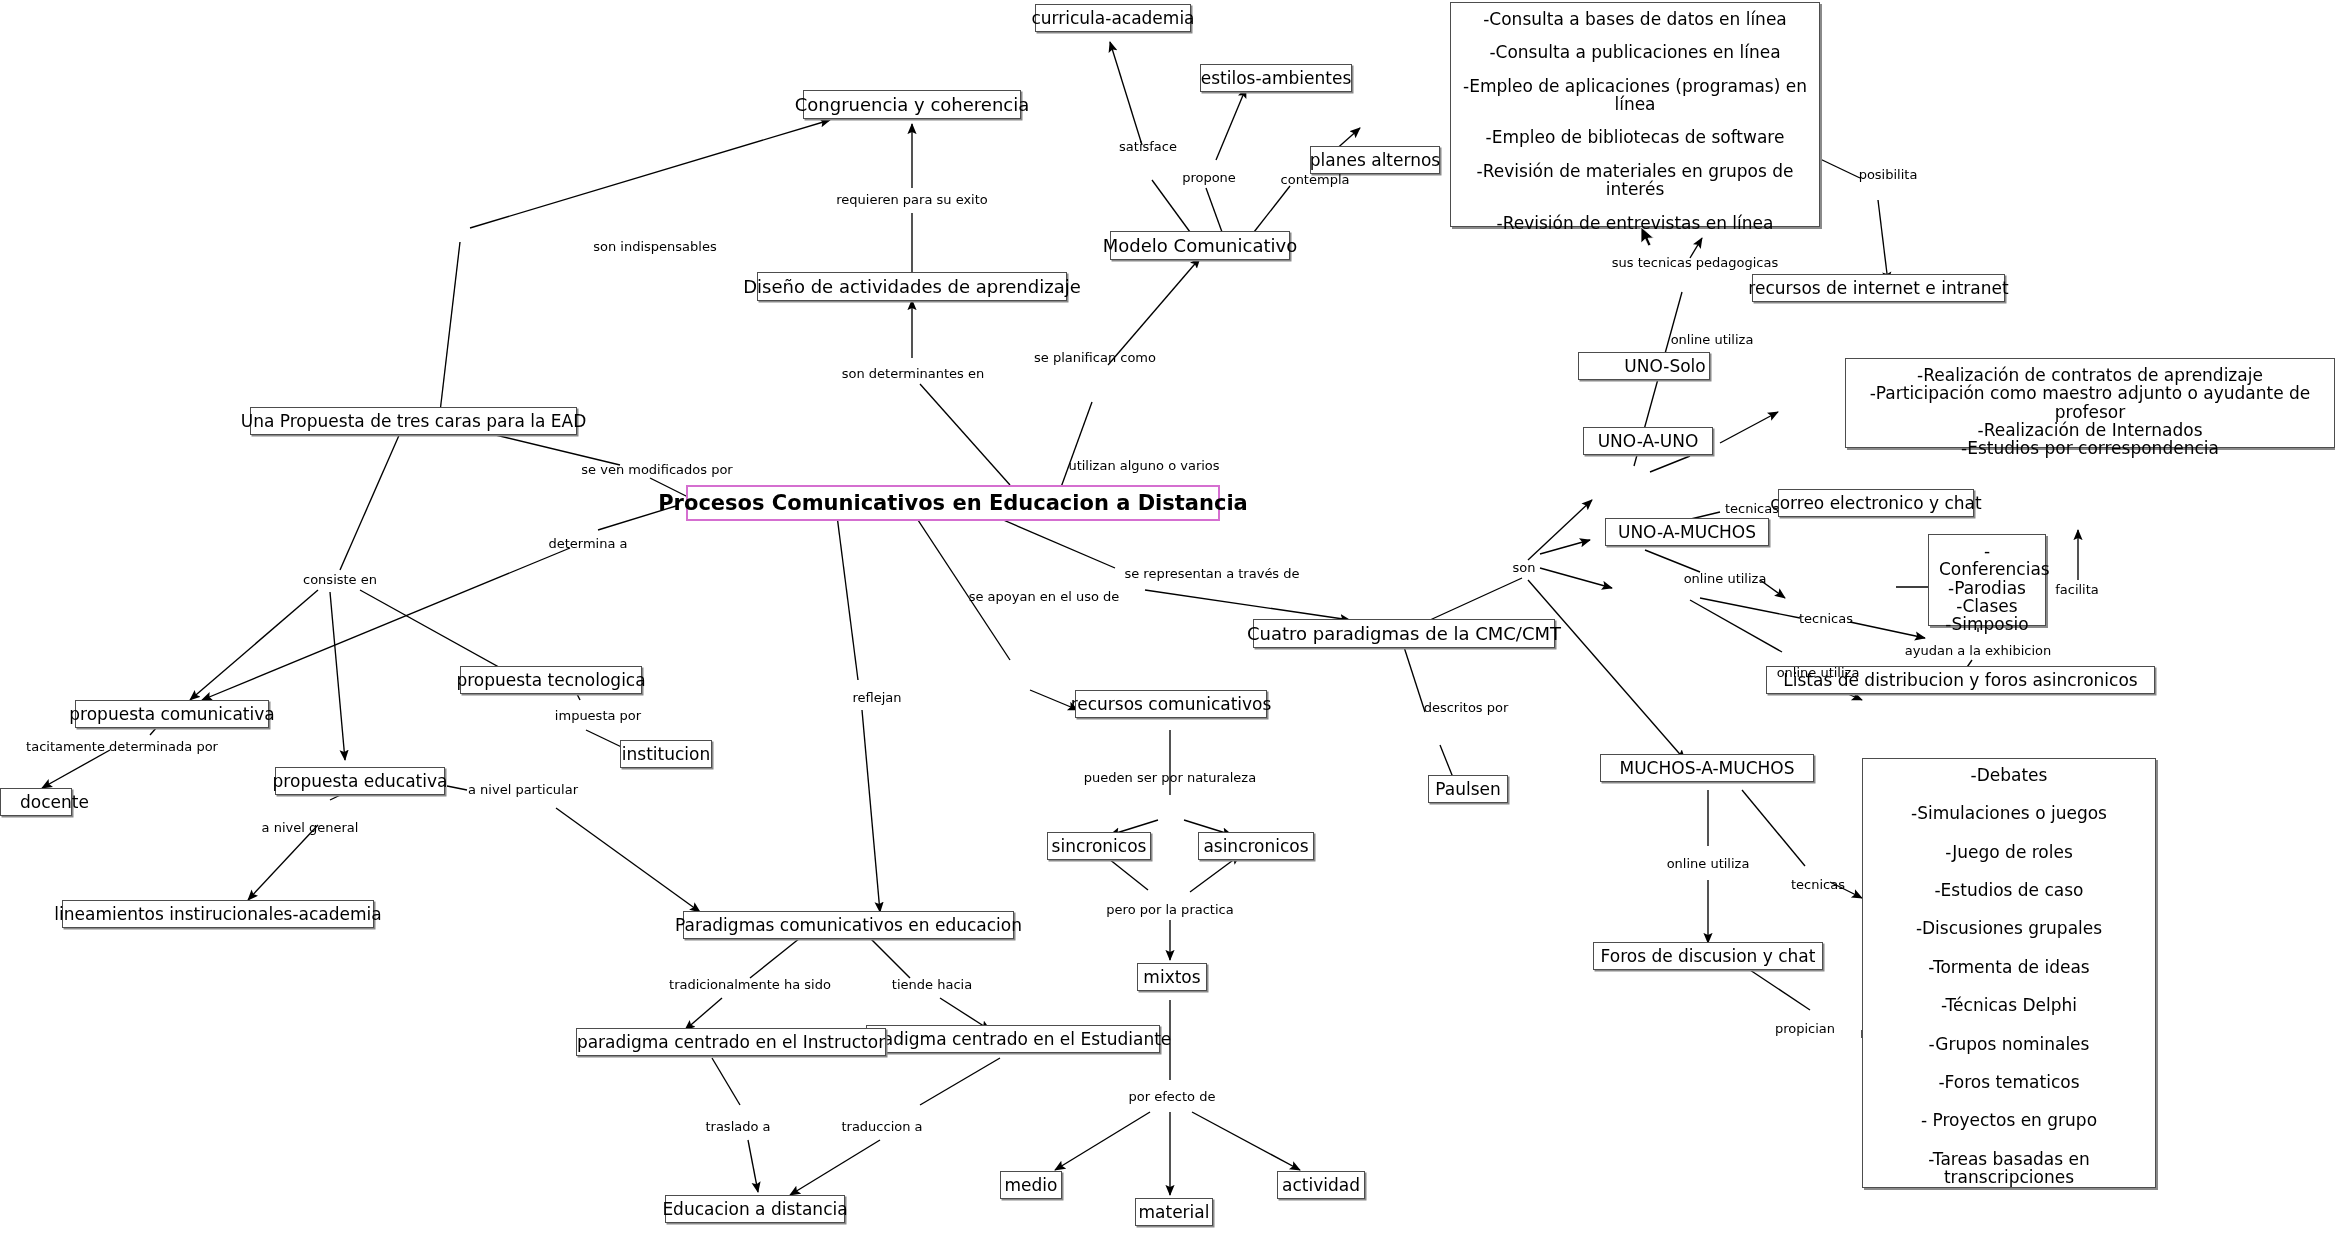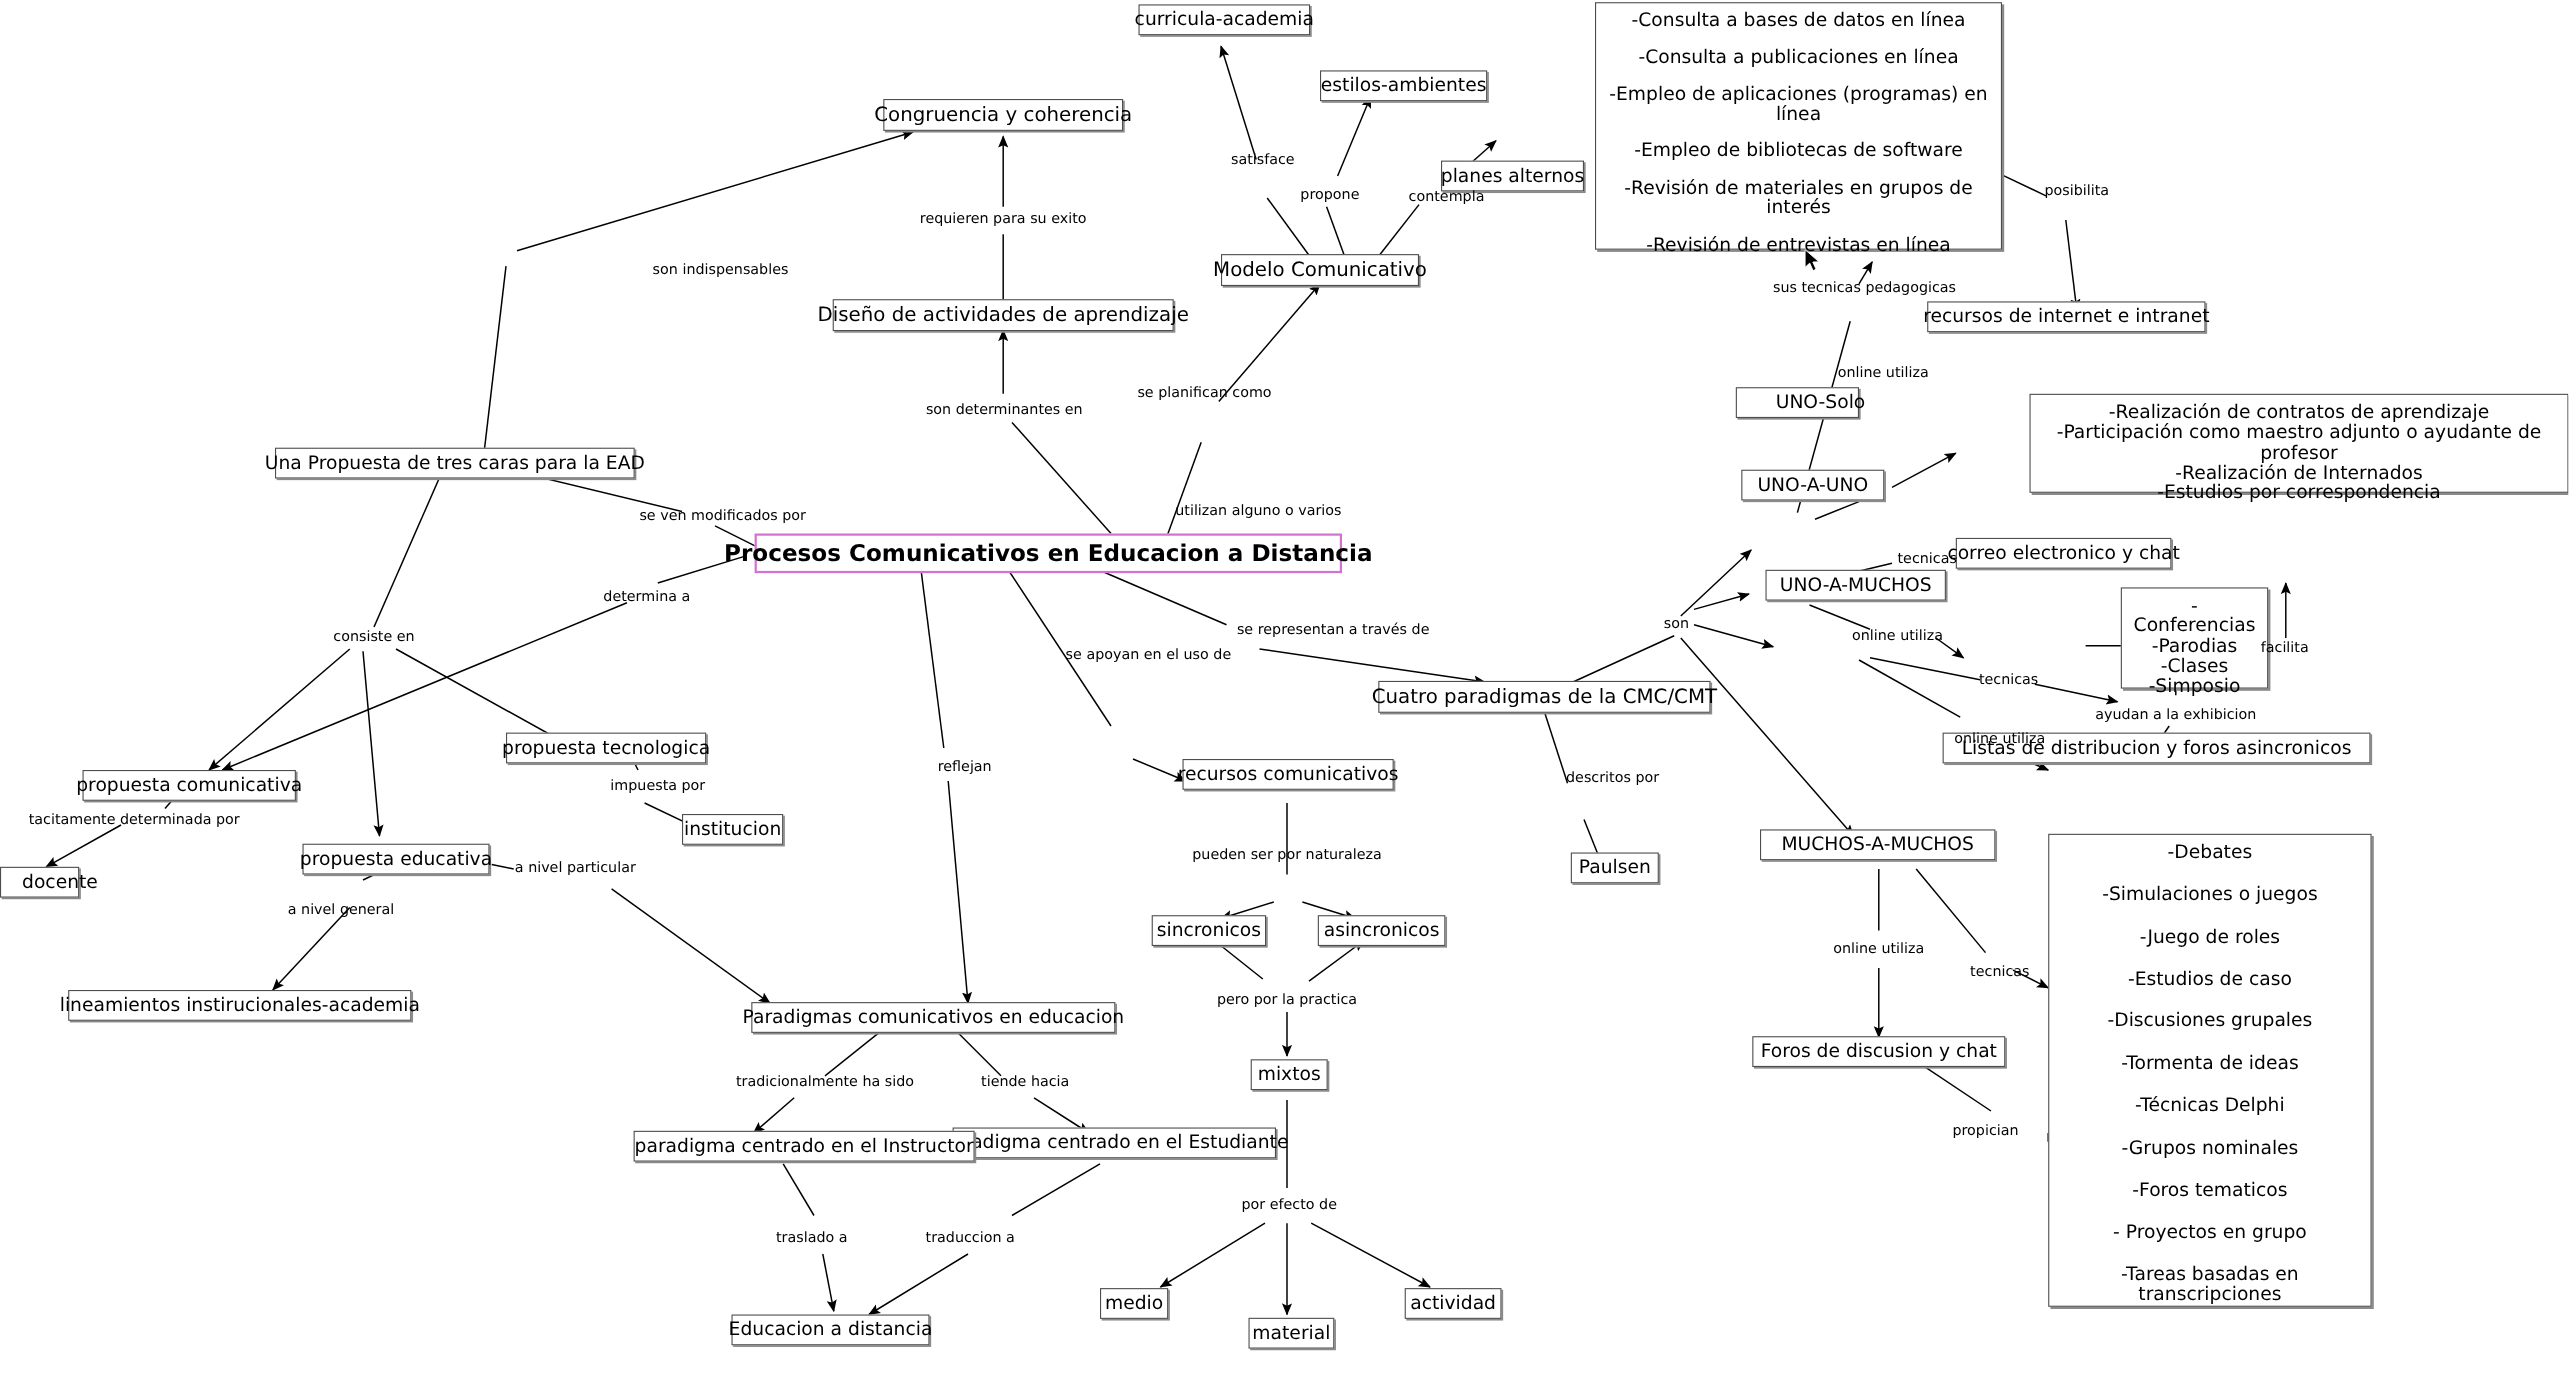--- a/index.html
+++ b/index.html
@@ -214,21 +214,21 @@
   <div class="node" style="left:1135px;top:1198px;width:78px;height:28px;font-size:17px;">material</div>
 
   <div class="node" style="left:1277px;top:1171px;width:88px;height:28px;font-size:17px;">actividad</div>
 
   <div class="node" style="left:1253px;top:619px;width:302px;height:29px;font-size:18px;">Cuatro paradigmas de la CMC/CMT</div>
 
   <div class="node" style="left:1428px;top:775px;width:80px;height:28px;font-size:17px;">Paulsen</div>
 
   <div class="node" style="left:1752px;top:274px;width:253px;height:28px;font-size:17px;">recursos de internet e intranet</div>
 
-  <div class="node" style="left:1578px;top:352px;width:112px;height:28px;font-size:17px;padding-left:48px;">UNO-Solo</div>
+  <div class="node" style="left:1578px;top:352px;width:132px;height:28px;font-size:17px;padding-left:48px;">UNO-Solo</div>
 
   <div class="node" style="left:1583px;top:427px;width:130px;height:28px;font-size:17px;">UNO-A-UNO</div>
 
   <div class="node" style="left:1605px;top:518px;width:164px;height:28px;font-size:17px;">UNO-A-MUCHOS</div>
 
   <div class="node" style="left:1600px;top:754px;width:214px;height:28px;font-size:17px;">MUCHOS-A-MUCHOS</div>
 
   <div class="node" style="left:1778px;top:489px;width:196px;height:28px;font-size:17px;">correo electronico y chat</div>
 
   <div class="node" style="left:1766px;top:666px;width:389px;height:28px;font-size:17px;">Listas de distribucion y foros asincronicos</div>
@@ -244,21 +244,21 @@
     <span class="li">-Revisión de entrevistas en línea</span>
   </div>
 
   <div class="node listbox" style="left:1845px;top:358px;width:490px;height:90px;font-size:17px;">
     <span class="li">-Realización de contratos de aprendizaje</span>
     <span class="li">-Participación como maestro adjunto o ayudante de profesor</span>
     <span class="li">-Realización de Internados</span>
     <span class="li">-Estudios por correspondencia</span>
   </div>
 
-  <div class="node listbox" style="left:1928px;top:534px;width:134px;height:92px;font-size:17px;">
+  <div class="node listbox" style="left:1928px;top:534px;width:118px;height:92px;font-size:17px;">
     <span class="li">-Conferencias</span>
     <span class="li">-Parodias</span>
     <span class="li">-Clases</span>
     <span class="li">-Simposio</span>
   </div>
 
   <div class="node listbox" style="left:1862px;top:758px;width:294px;height:430px;font-size:17px;">
     <span class="li" style="margin-bottom:20px;">-Debates</span>
     <span class="li" style="margin-bottom:20px;">-Simulaciones o juegos</span>
     <span class="li" style="margin-bottom:20px;">-Juego de roles</span>

